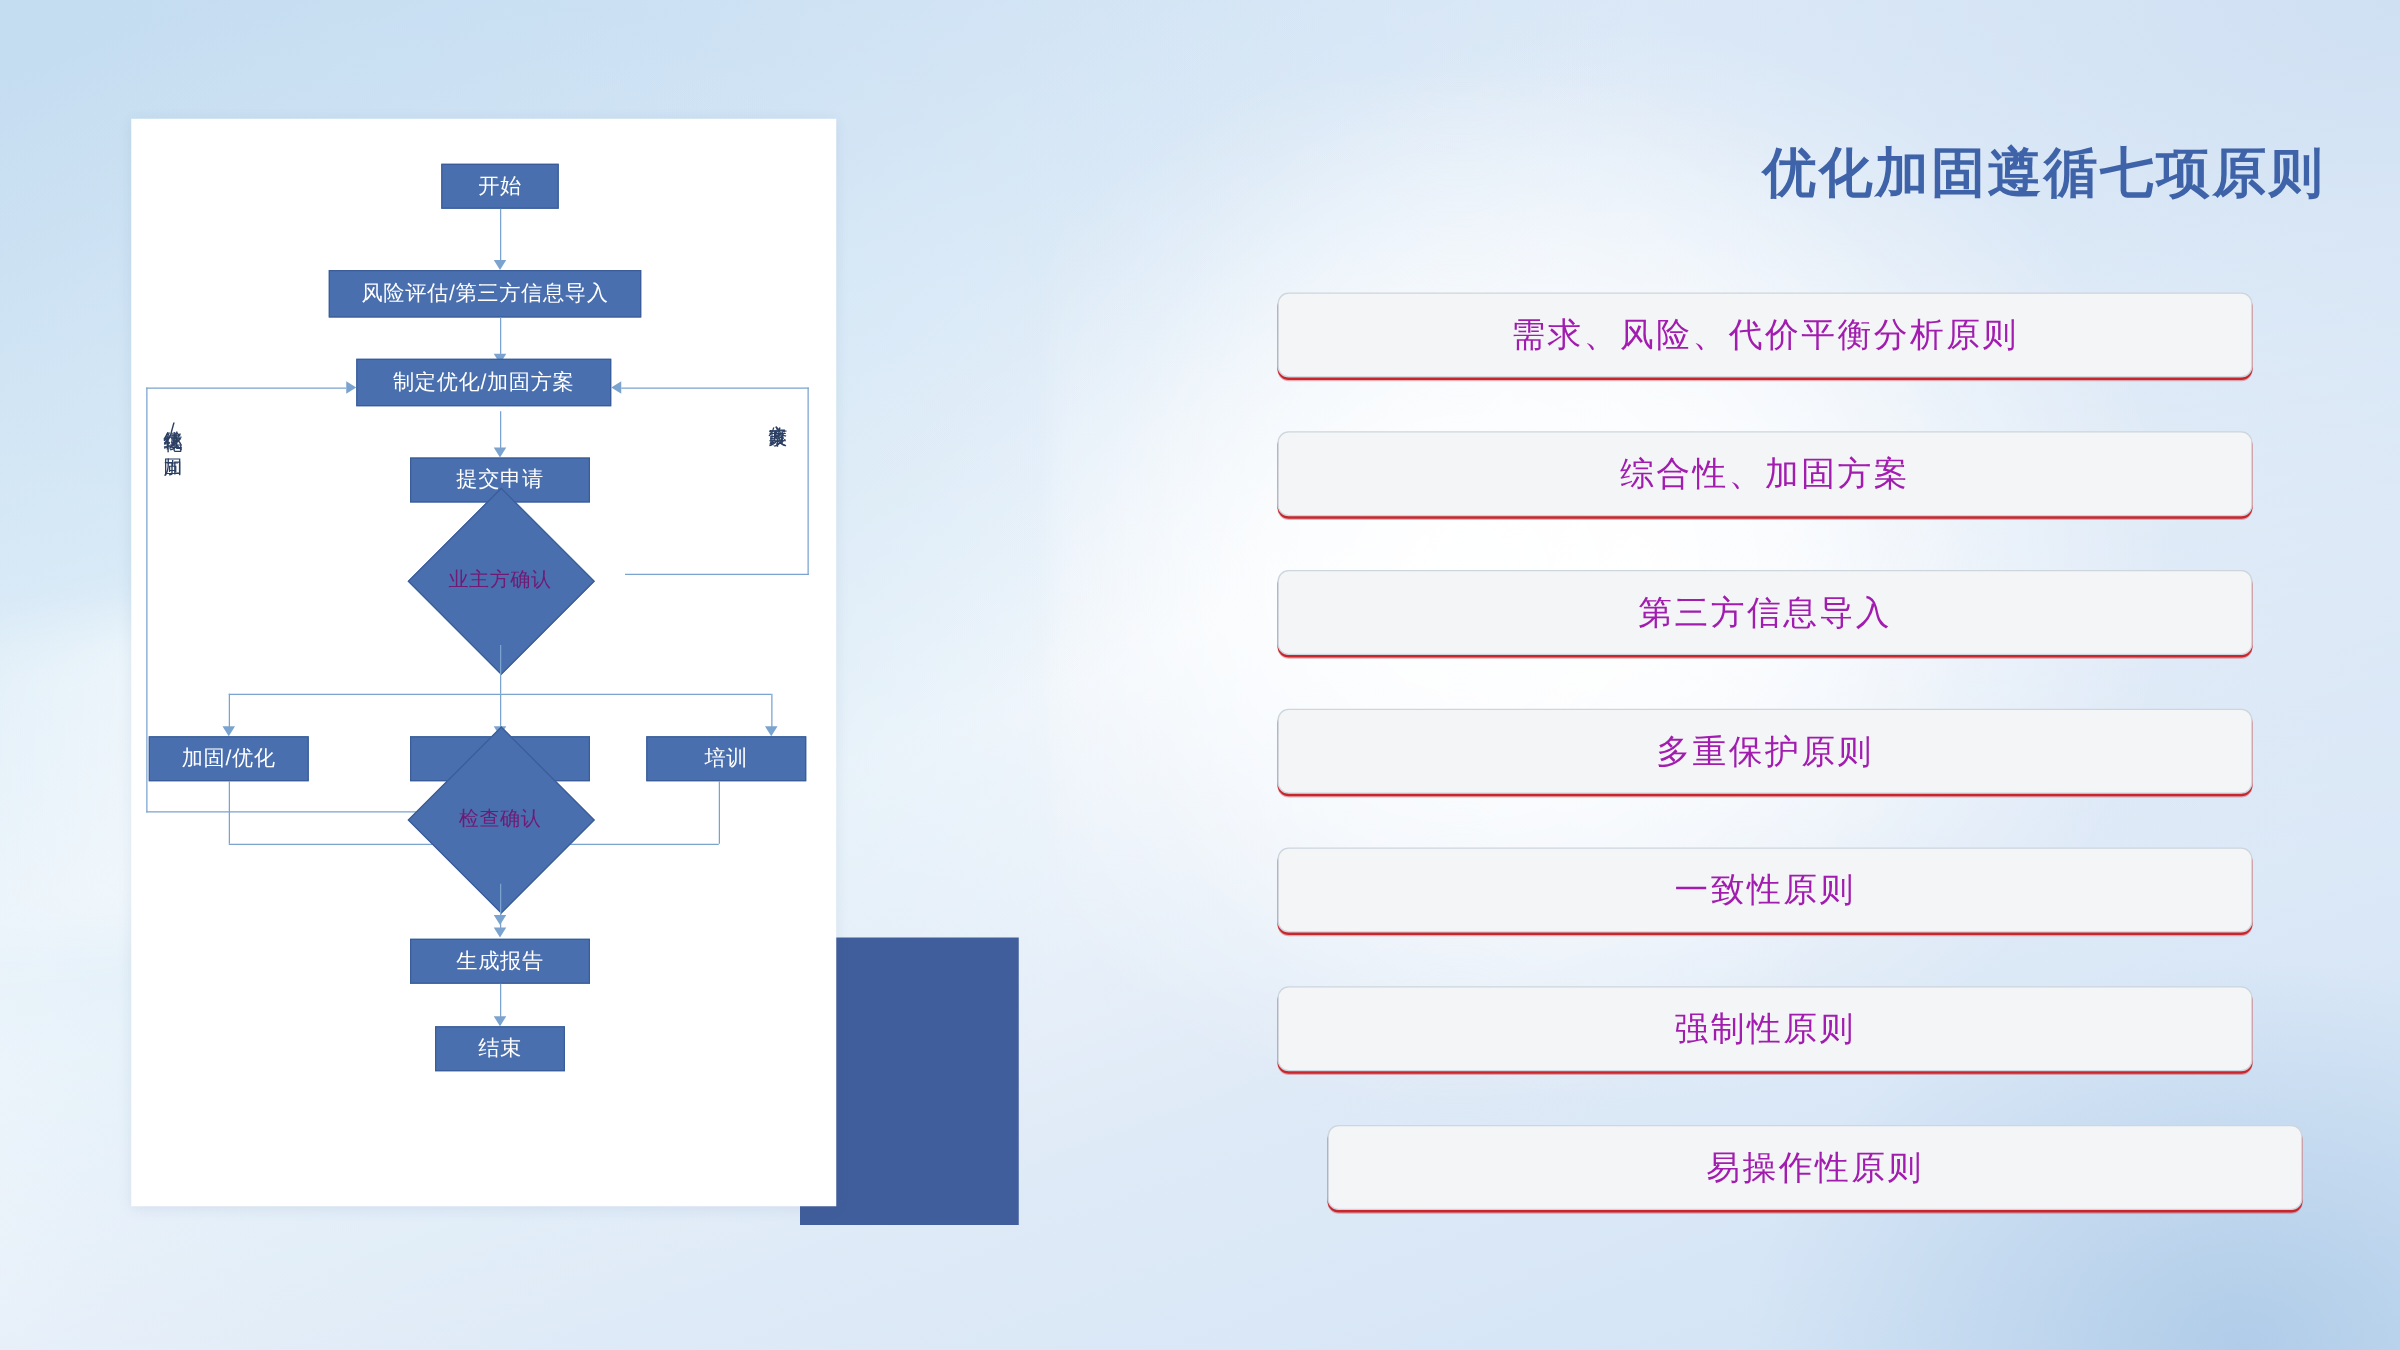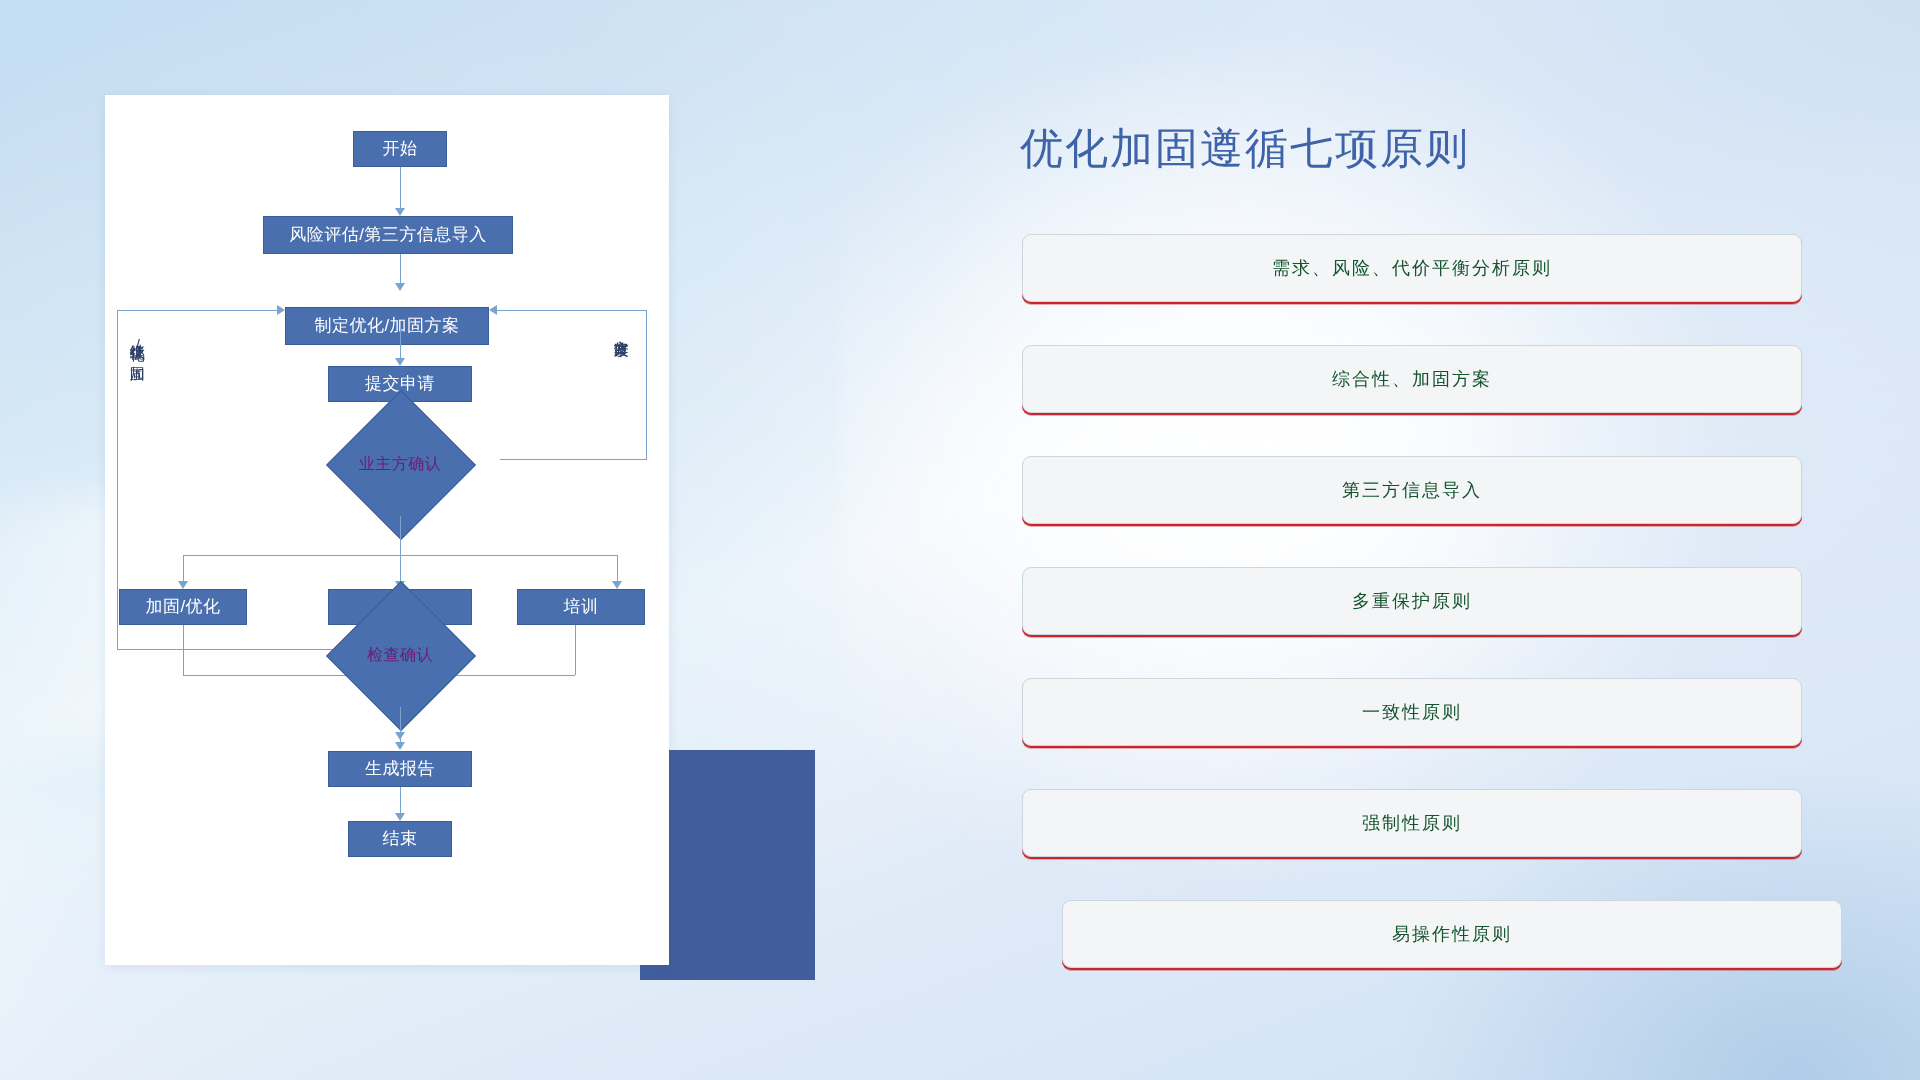--- a/index.html
+++ b/index.html
@@ -154,43 +154,42 @@
     letter-spacing: 1px;
     line-height: 1.15;
   }
 
   
   .right-title {
     position: absolute;
     left: 1020px;
     top: 110px;
     width: 840px;
-    text-align: left;
+    text-align: right;
     font-size: 43px;
-    font-weight: normal;
+    font-weight: bold;
     color: #3f63a8;
     letter-spacing: 2px;
-    margin-top: 10px;
   }
 
   .pill {
     position: absolute;
     left: 1022px;
     width: 780px;
     height: 68px;
     box-sizing: border-box;
     background: #f3f5f7;
     border: 1px solid #cdd5dd;
     border-radius: 9px;
     box-shadow: 0 2px 0 0 #c8262c, 0 3px 0 0 rgba(200,38,44,0.35);
     display: flex;
     align-items: center;
     justify-content: center;
-    font-size: 18px;
-    color: #14532d;
+    font-size: 27px;
+    color: #a21caf;
     letter-spacing: 2px;
   }
 </style>
 </head>
 <body>
 
 <div class="slide">
   <div class="bg-streak"></div>
   <div class="bg-streak2"></div>
   <div class="bg-corner-dark"></div>
@@ -200,21 +199,21 @@
     <div class="flow-inner">
 
       <div class="node" style="left:248px; top:36px; width:94px; height:36px;">开始</div>
       <div class="ln v" style="left:295px; top:72px; height:43px;"></div>
       <div class="arrow-down" style="left:290px; top:113px;"></div>
 
       <div class="node" style="left:158px; top:121px; width:250px; height:38px;">风险评估/第三方信息导入</div>
       <div class="ln v" style="left:295px; top:159px; height:32px;"></div>
       <div class="arrow-down" style="left:290px; top:188px;"></div>
 
-      <div class="node" style="left:180px; top:212px; width:204px; height:38px;text-align:center;">制定优化/加固方案</div>
+      <div class="node" style="left:180px; top:192px; width:204px; height:38px;text-align:center;">制定优化/加固方案</div>
 
       <div class="ln h" style="left:12px; top:215px; width:160px;"></div>
       <div class="arrow-right" style="left:172px; top:210px;"></div>
       <div class="ln v" style="left:12px; top:215px; height:340px;"></div>
       <div class="ln h" style="left:12px; top:554px; width:265px;"></div>
 
       <div class="vlabel" style="left:24px; top:237px; height:120px;">继续优化/加固</div>
 
       <div class="ln h" style="left:392px; top:215px; width:150px;"></div>
       <div class="arrow-left" style="left:384px; top:210px;"></div>

